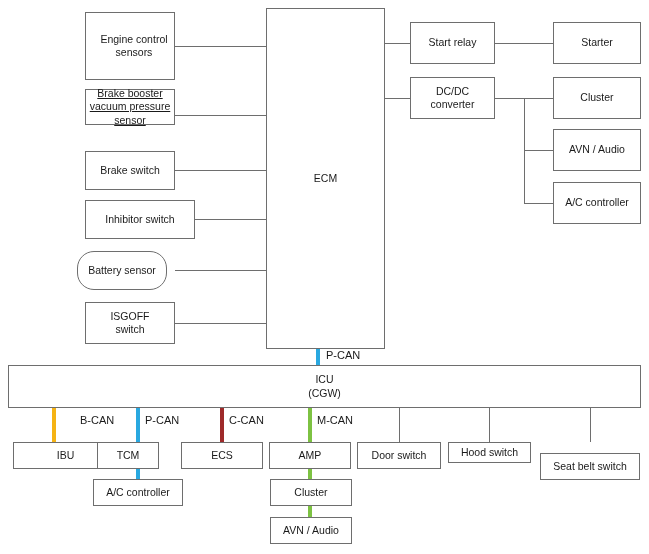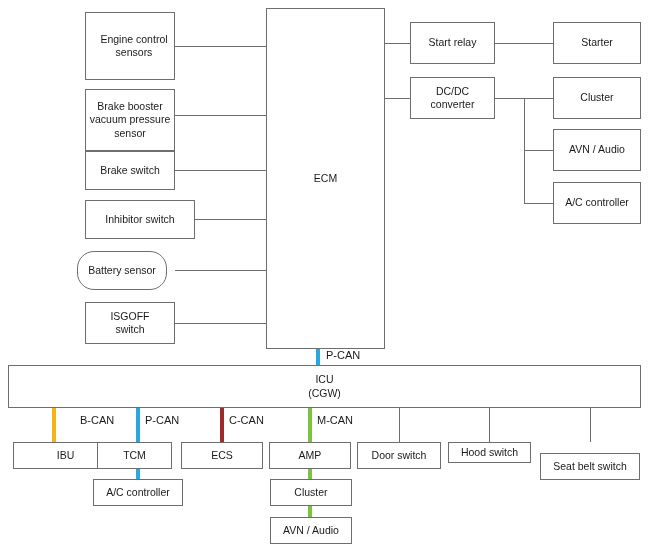--- a/index.html
+++ b/index.html
@@ -51,21 +51,21 @@
 </style>
 </head>
 <body>
 
 <div id="canvas">
 
   <div class="box" style="left:85px;top:12px;width:90px;height:68px;padding-left:8px;">
     <span>Engine control
 sensors</span>
   </div>
-  <div class="box" style="left:85px;top:89px;width:90px;height:62px;">
+  <div class="box" style="left:85px;top:89px;width:90px;height:36px;text-decoration:underline;">
     <span>Brake booster
 vacuum pressure
 sensor</span>
   </div>
   <div class="box" style="left:85px;top:151px;width:90px;height:39px;">
     <span>Brake switch</span>
   </div>
   <div class="box" style="left:85px;top:200px;width:110px;height:39px;">
     <span>Inhibitor switch</span>
   </div>
@@ -127,21 +127,21 @@
   </div>
 
   <div class="canwire" style="left:52px;top:408px;height:34px;background:#f5b315;"></div>
   <div class="canlabel" style="left:61px;top:414px;padding-left:19px;">B-CAN</div>
   <div class="box" style="left:13px;top:442px;width:105px;height:27px;">
     <span>IBU</span>
   </div>
 
   <div class="canwire" style="left:136px;top:408px;height:34px;background:#29a8e0;"></div>
   <div class="canlabel" style="left:145px;top:414px;">P-CAN</div>
-  <div class="box" style="left:97px;top:442px;width:75px;height:27px;text-align:center;">
+  <div class="box" style="left:97px;top:442px;width:62px;height:27px;text-align:center;">
     <span>TCM</span>
   </div>
   <div class="canwire" style="left:136px;top:469px;height:12px;background:#29a8e0;"></div>
   <div class="box" style="left:93px;top:479px;width:90px;height:27px;">
     <span>A/C controller</span>
   </div>
 
   <div class="canwire" style="left:220px;top:408px;height:34px;background:#9e2a2a;"></div>
   <div class="canlabel" style="left:229px;top:414px;">C-CAN</div>
   <div class="box" style="left:181px;top:442px;width:82px;height:27px;">

